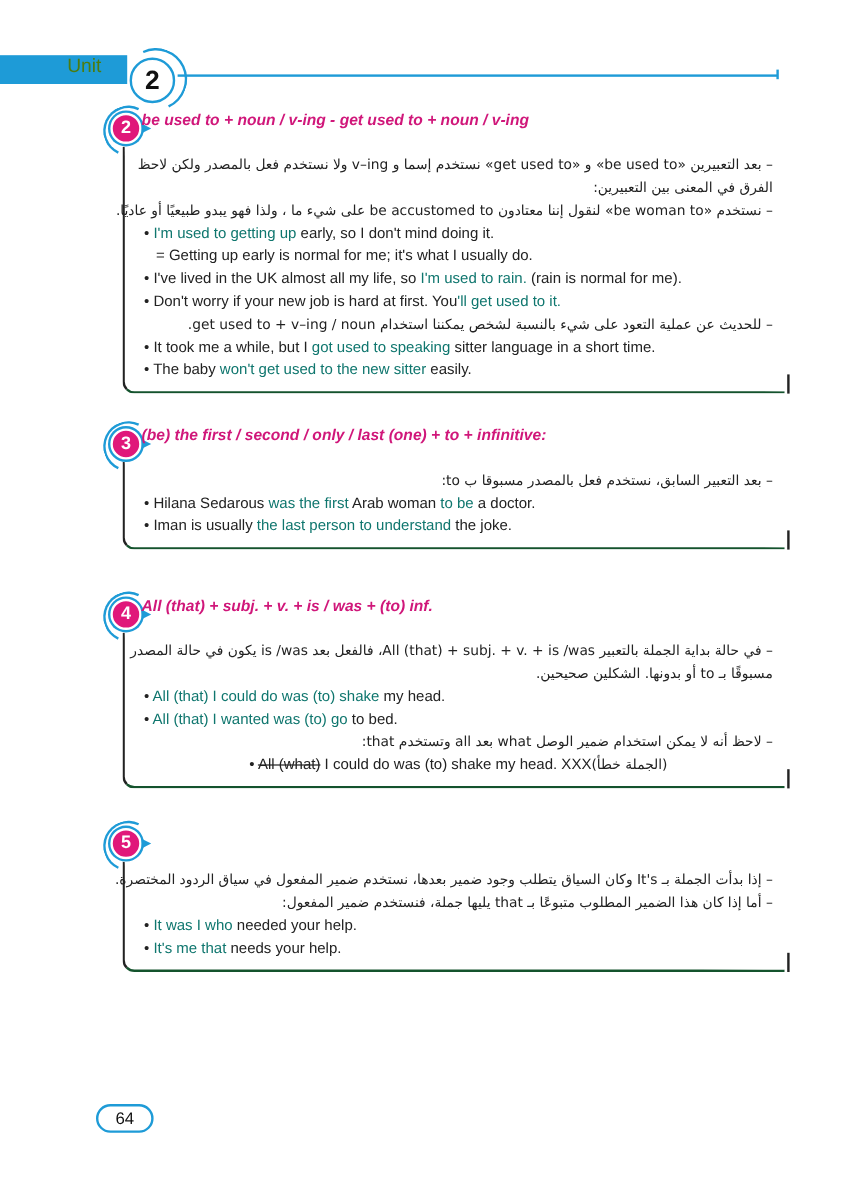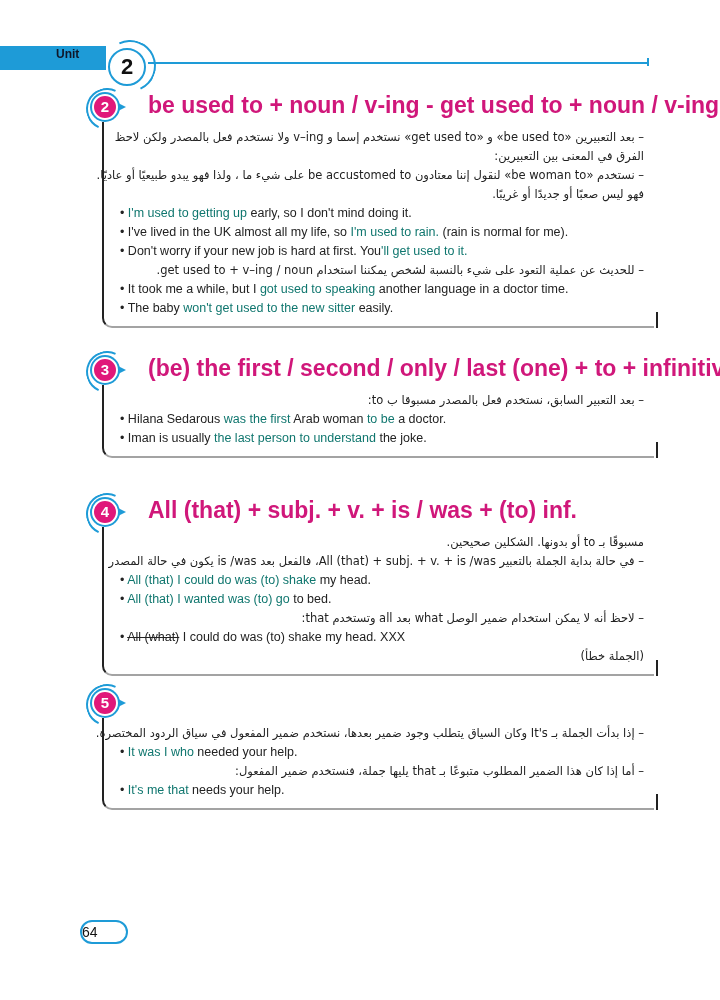--- a/index.html
+++ b/index.html
@@ -1,40 +1,40 @@
 <!DOCTYPE html>
 <html><head>
 <meta charset="utf-8">
 <style>
   html, body { margin:0; padding:0; background:#ffffff; }
   body { width:720px; height:1000px; position:relative; overflow:hidden; font-family:"DejaVu Sans", sans-serif; color:#222; }
   .unit-bar { position:absolute; left:0; top:46px; width:106px; height:24px; background:#1e9bd7; }
-  .unit-label { position:absolute; left:56px; top:47px; color:#0f172a; font-weight:bold; font-size:12px; font-family:"Liberation Sans", sans-serif; }
+  .unit-label { position:absolute; left:56px; top:47px; color:#4d7c0f; font-weight:normal; font-size:16px; font-family:"Liberation Sans", sans-serif; }
   .unit-circle { position:absolute; left:108px; top:48px; width:34px; height:34px; border:2px solid #1e9bd7; border-radius:50%; background:#fff; text-align:center; line-height:34px; font-weight:bold; font-size:22px; color:#111; font-family:"Liberation Sans", sans-serif; }
   .unit-arc { position:absolute; left:104px; top:40px; width:48px; height:48px; border-radius:50%; border:2px solid transparent; border-top-color:#1e9bd7; border-right-color:#1e9bd7; transform:rotate(20deg); }
   .unit-line { position:absolute; left:148px; top:62px; width:500px; height:2px; background:#1e9bd7; }
   .unit-line-end { position:absolute; left:647px; top:58px; width:2px; height:8px; background:#1e9bd7; }
 
   .section { position:absolute; left:84px; width:570px; }
   .sec-head { position:relative; height:30px; }
   .sec-num { position:absolute; left:8px; top:2px; width:22px; height:22px; border-radius:50%; background:#e0187a; color:#fff; font-weight:bold; font-size:15px; text-align:center; line-height:22px; border:2px solid #fff; box-shadow:0 0 0 2px #1e9bd7; font-family:"Liberation Sans", sans-serif; }
   .sec-arc { position:absolute; left:2px; top:-4px; width:38px; height:38px; border-radius:50%; border:2px solid transparent; border-top-color:#1e9bd7; border-left-color:#1e9bd7; transform:rotate(-20deg); }
   .sec-pointer { position:absolute; left:34px; top:11px; width:0; height:0; border-top:4px solid transparent; border-bottom:4px solid transparent; border-left:8px solid #1e9bd7; }
-  .sec-title { position:absolute; left:64px; top:0; font-size:23px; font-weight:bold; color:#d0177a; white-space:nowrap; font-family:"Liberation Sans", sans-serif; }
-  .sec-box { position:relative; border-left:2px solid #222; border-bottom:2px solid #a3a3a3; border-bottom-left-radius:10px; padding:6px 10px 8px 16px; margin-left:18px; }
+  .sec-title { position:absolute; left:34px; top:0; font-size:13px; font-weight:bold; color:#d0177a; white-space:nowrap; font-family:"Liberation Sans", sans-serif;font-style:italic; }
+  .sec-box { position:relative; border-left:2px solid #222; border-bottom:2px solid #14532d; border-bottom-left-radius:10px; padding:6px 10px 8px 16px; margin-left:18px; }
   .sec-box::after { content:""; position:absolute; right:-4px; bottom:-2px; width:2px; height:16px; background:#222; }
   .line { font-size:12.5px; line-height:19px; white-space:nowrap; font-family:"Liberation Sans", sans-serif; }
   .ar { direction:rtl; text-align:right; font-size:11.5px; font-family:"DejaVu Sans", sans-serif; }
   .hl { color:#0f766e; }
   .strike { text-decoration:line-through; }
   .bullet::before { content:"• "; }
   .indent { padding-left:10px; }
-  .split { display:flex; justify-content:center;flex-direction:column; }
+  .split { display:flex; justify-content:center; }
 
-  .page-num { position:absolute; left:80px; top:920px; width:44px; height:20px; border:2px solid #1e9bd7; border-radius:12px; text-align:left; line-height:20px; font-size:14px; color:#111; font-family:"Liberation Sans", sans-serif; }
+  .page-num { position:absolute; left:80px; top:920px; width:44px; height:20px; border:2px solid #1e9bd7; border-radius:12px; text-align:center; line-height:20px; font-size:14px; color:#111; font-family:"Liberation Sans", sans-serif; }
 </style>
 </head>
 <body>
 
 <div>
   <div class="unit-bar"></div>
   <span class="unit-label">Unit</span>
   <div class="unit-arc"></div>
   <div class="unit-circle">2</div>
   <div class="unit-line"></div>
@@ -46,26 +46,26 @@
     <div class="sec-head">
       <div class="sec-arc"></div>
       <div class="sec-num">2</div>
       <div class="sec-pointer"></div>
       <div class="sec-title">be used to + noun / v-ing - get used to + noun / v-ing</div>
     </div>
     <div class="sec-box">
         <div class="line ar">– بعد التعبيرين «be used to» و «get used to» نستخدم إسما و v–ing ولا نستخدم فعل بالمصدر ولكن لاحظ</div>
         <div class="line ar">الفرق في المعنى بين التعبيرين:</div>
         <div class="line ar">– نستخدم «be woman to» لنقول إننا معتادون be accustomed to على شيء ما ، ولذا فهو يبدو طبيعيًا أو عاديًا.</div>
-        <div class="line ar">فهو ليس صعبًا أو جديدًا أو غريبًا.</div>
         <div class="line bullet"><span class="hl">I'm used to getting up</span><span> early, so I don't mind doing it.</span></div>
+        <div class="line indent"><span>= Getting up early is normal for me; it's what I usually do.</span></div>
         <div class="line bullet"><span>I've lived in the UK almost all my life, so </span><span class="hl">I'm used to rain.</span><span> (rain is normal for me).</span></div>
         <div class="line bullet"><span>Don't worry if your new job is hard at first. You</span><span class="hl">'ll get used to it.</span><span></span></div>
         <div class="line ar">– للحديث عن عملية التعود على شيء بالنسبة لشخص يمكننا استخدام get used to + v–ing / noun.</div>
-        <div class="line bullet"><span>It took me a while, but I </span><span class="hl">got used to speaking</span><span> another language in a doctor time.</span></div>
+        <div class="line bullet"><span>It took me a while, but I </span><span class="hl">got used to speaking</span><span> sitter language in a short time.</span></div>
         <div class="line bullet"><span>The baby </span><span class="hl">won't get used to the new sitter</span><span> easily.</span></div>
       </div>
     </div>
     <div class="section" style="top: 355px;">
     <div class="sec-head">
       <div class="sec-arc"></div>
       <div class="sec-num">3</div>
       <div class="sec-pointer"></div>
       <div class="sec-title">(be) the first / second / only / last (one) + to + infinitive:</div>
     </div>
@@ -76,39 +76,39 @@
       </div>
     </div>
     <div class="section" style="top: 497px;">
     <div class="sec-head">
       <div class="sec-arc"></div>
       <div class="sec-num">4</div>
       <div class="sec-pointer"></div>
       <div class="sec-title">All (that) + subj. + v. + is / was + (to) inf.</div>
     </div>
     <div class="sec-box">
+        <div class="line ar">– في حالة بداية الجملة بالتعبير All (that) + subj. + v. + is /was، فالفعل بعد is /was يكون في حالة المصدر</div>
         <div class="line ar">مسبوقًا بـ to أو بدونها. الشكلين صحيحين.</div>
-        <div class="line ar">– في حالة بداية الجملة بالتعبير All (that) + subj. + v. + is /was، فالفعل بعد is /was يكون في حالة المصدر</div>
         <div class="line bullet"><span class="hl">All (that) I could do was (to) shake</span><span> my head.</span></div>
         <div class="line bullet"><span class="hl">All (that) I wanted was (to) go</span><span> to bed.</span></div>
         <div class="line ar">– لاحظ أنه لا يمكن استخدام ضمير الوصل what بعد all وتستخدم that:</div>
         <div class="line split">
           <span>• <span class="strike">All (what)</span><span> I could do was (to) shake my head. XXX</span></span>
           <span class="ar">(الجملة خطأ)</span>
         </div>
       </div>
     </div>
     <div class="section" style="top: 688px;">
     <div class="sec-head">
       <div class="sec-arc"></div>
       <div class="sec-num">5</div>
       <div class="sec-pointer"></div>
     </div>
     <div class="sec-box">
         <div class="line ar">– إذا بدأت الجملة بـ It's وكان السياق يتطلب وجود ضمير بعدها، نستخدم ضمير المفعول في سياق الردود المختصرة.</div>
+        <div class="line ar">– أما إذا كان هذا الضمير المطلوب متبوعًا بـ that يليها جملة، فنستخدم ضمير المفعول:</div>
         <div class="line bullet"><span class="hl">It was I who</span><span> needed your help.</span></div>
-        <div class="line ar">– أما إذا كان هذا الضمير المطلوب متبوعًا بـ that يليها جملة، فنستخدم ضمير المفعول:</div>
         <div class="line bullet"><span class="hl">It's me that</span><span> needs your help.</span></div>
       </div>
     </div>
   </div>
 
 <div class="page-num">64</div>
 
 </body></html>

